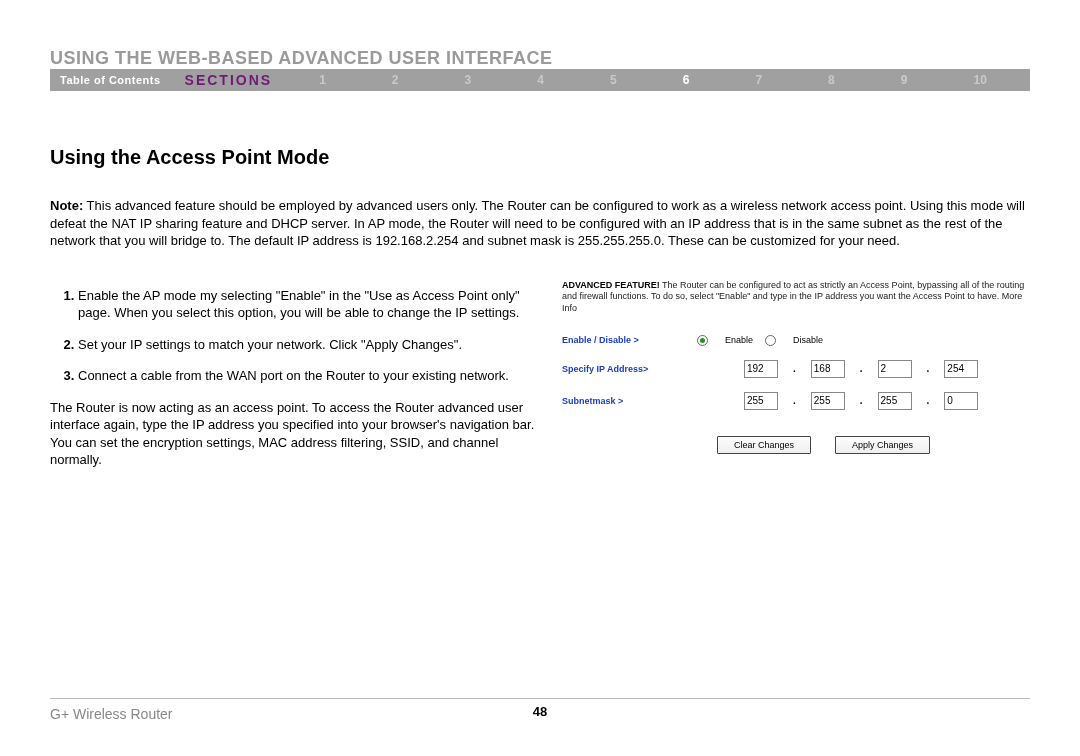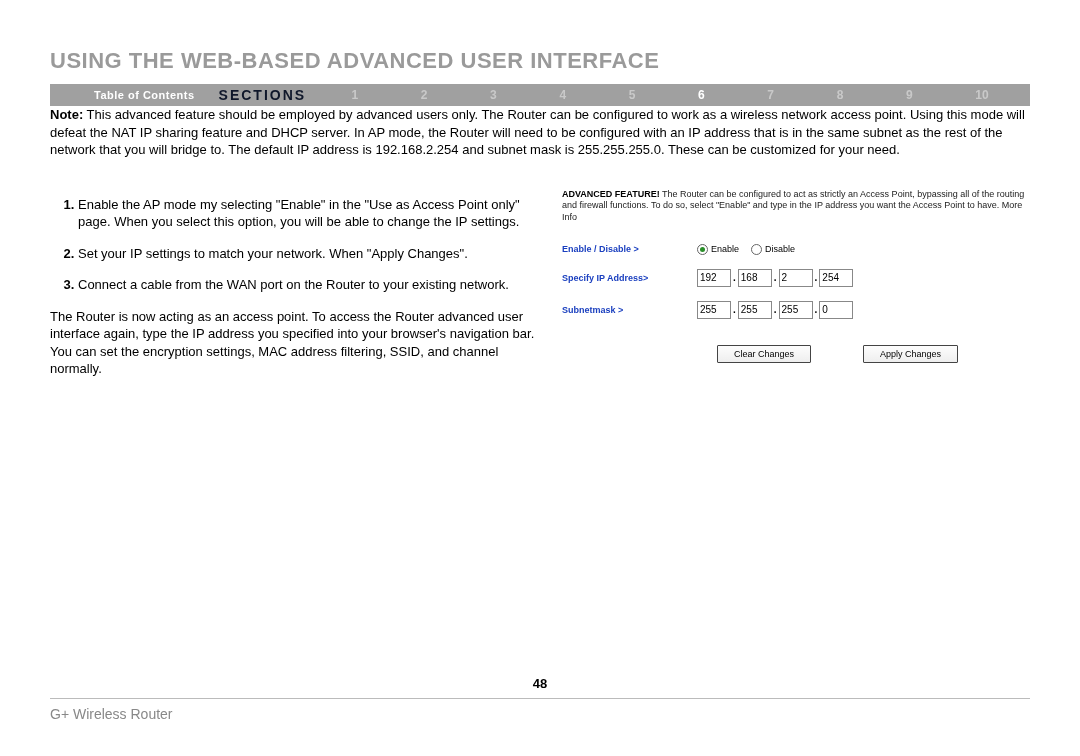--- a/index.html
+++ b/index.html
@@ -1,51 +1,51 @@
 <!DOCTYPE html>
 <html><head>
 <meta charset="utf-8">
 <style>
   @page { size: 1080px 756px; margin: 0; }
   html, body { margin: 0; padding: 0; width: 1080px; height: 756px; font-family: Arial, Helvetica, sans-serif; color: #000; background: #fff; }
   .page { position: relative; width: 1080px; height: 756px; box-sizing: border-box; padding: 0 50px; }
-  .header-title { color: #9a9a9a; font-weight: bold; letter-spacing: 0.5px; font-size: 22px; padding-top: 48px; padding-bottom: 10px; }
-  .nav-bar { background: #a0a0a0; color: #fff; height: 22px; display: flex; align-items: center; font-size: 11px; font-weight: bold; padding-left: 34px; }
+  .header-title { color: #9a9a9a; font-weight: bold; letter-spacing: 0.5px; font-size: 18px; padding-top: 48px; padding-bottom: 0; }
+  .nav-bar { background: #a0a0a0; color: #fff; height: 22px; display: flex; align-items: center; font-size: 11px; font-weight: bold; }
   .nav-toc { padding: 0 10px; letter-spacing: 0.5px; }
-  .nav-sections { font-size: 14px; letter-spacing: 2px; padding: 0 14px; color: #0f172a; }
+  .nav-sections { font-size: 14px; letter-spacing: 2px; padding: 0 14px; color: #701a75; }
   .nav-nums { display: flex; flex: 1; justify-content: space-around; padding-right: 10px; }
   .nav-num { color: #c9c9c9; font-size: 12px; font-weight: bold; cursor: pointer; }
   .nav-num.active { color: #fff; }
   .subheading { font-size: 20px; font-weight: bold; margin-top: 55px; margin-bottom: 28px; }
   .note-para { font-size: 13px; line-height: 1.35; margin-bottom: 28px; }
   .two-col { display: flex; gap: 20px; }
   .left-col { width: 492px; font-size: 13px; line-height: 1.35; }
   .right-col { flex: 1; font-size: 9px; padding-top: 2px; }
   ol.steps { margin: 9px 0 12px 0; padding-left: 28px; list-style: decimal; font-weight: bold; }
   ol.steps li { margin-bottom: 14px; }
   ol.steps li span.txt { font-weight: normal; }
   .left-tail { margin-top: 0; }
   
   .breadcrumb { color: #1a3fbf; font-weight: bold; font-size: 10px; margin-bottom: 10px; }
   .adv-feat { font-size: 9px; line-height: 1.3; color: #222; margin-bottom: 20px; }
   .adv-feat b { color: #000; }
   .cfg-row { display: flex; align-items: center; font-size: 9px; margin-bottom: 14px; }
   .cfg-label { width: 135px; color: #1a3fbf; font-weight: bold; }
   .radio-pair { display: flex; align-items: center; gap: 12px; }
-  .radio-item { display: flex; align-items: center; gap: 3px; }
+  .radio-item { display: flex; align-items: center; gap: 17px; }
   .radio-circle { width: 9px; height: 9px; border: 1px solid #666; border-radius: 50%; display:inline-flex; align-items:center; justify-content:center; }
   .radio-circle.sel::after { content:""; width:5px; height:5px; background:#2a8f2a; border-radius:50%; display:block; }
-  .ip-boxes { display: flex; gap: 5px; align-items: center; }
+  .ip-boxes { display: flex; gap: 18px; align-items: center; margin-left: 47px; }
   .ip-boxes input { width: 28px; height: 16px; font-size: 10px; border: 1px solid #888; text-align: left; padding: 0 2px; box-sizing: content-box; }
   .dot { font-weight: bold; font-size: 10px; margin-left:-3px; margin-right:-3px; }
-  .btn-row { display: flex; gap: 52px; margin-top: 26px; margin-left: 155px; }
+  .btn-row { display: flex; gap: 24px; margin-top: 26px; margin-left: 155px; }
   .cfg-btn { border: 1px solid #444; background: linear-gradient(#fdfdfd,#eee); font-size: 9px; padding: 3px 16px; cursor: pointer; border-radius: 1px; }
   .footer-rule { position: absolute; left: 50px; right: 50px; top: 698px; border-top: 1px solid #bbb; }
   .footer-left { position: absolute; left: 50px; top: 706px; font-size: 14px; color: #888; }
-  .footer-center { position: absolute; left: 0; right: 0; top: 676px; text-align: center; font-size: 13px; font-weight: bold; }
+  .footer-center { position: absolute; left: 0; right: 0; top: 704px; text-align: center; font-size: 13px; font-weight: bold; }
 </style>
 </head>
 <body>
 
 <div class="page">
 
   <div class="header-title">USING THE WEB-BASED ADVANCED USER INTERFACE</div>
 
   <div class="nav-bar">
     <span class="nav-toc">Table of Contents</span>
@@ -57,30 +57,31 @@
         <span class="nav-num">4</span>
         <span class="nav-num">5</span>
         <span class="nav-num active">6</span>
         <span class="nav-num">7</span>
         <span class="nav-num">8</span>
         <span class="nav-num">9</span>
         <span class="nav-num">10</span>
       </div>
   </div>
 
+  <div class="subheading">Using the Access Point Mode</div>
 
   <div class="note-para">
     <b>Note:</b><span> This advanced feature should be employed by advanced users only. The Router can be configured to work as a wireless network access point. Using this mode will defeat the NAT IP sharing feature and DHCP server. In AP mode, the Router will need to be configured with an IP address that is in the same subnet as the rest of the network that you will bridge to. The default IP address is 192.168.2.254 and subnet mask is 255.255.255.0. These can be customized for your need.</span>
   </div>
 
   <div class="two-col">
     <div class="left-col">
       <ol class="steps">
         <li><span class="txt">Enable the AP mode my selecting "Enable" in the "Use as Access Point only" page. When you select this option, you will be able to change the IP settings.</span></li>
-        <li><span class="txt">Set your IP settings to match your network. When "Apply Changes".</span></li>
+        <li><span class="txt">Set your IP settings to match your network. Click "Apply Changes".</span></li>
         <li><span class="txt">Connect a cable from the WAN port on the Router to your existing network.</span></li>
       </ol>
       <div class="left-tail">The Router is now acting as an access point. To access the Router advanced user interface again, type the IP address you specified into your browser's navigation bar. You can set the encryption settings, MAC address filtering, SSID, and channel normally.</div>
     </div>
 
     <div class="right-col">
       <div class="adv-feat">
         <b>ADVANCED FEATURE!</b><span> The Router can be configured to act as strictly an Access Point, bypassing all of the routing and firewall functions. To do so, select "Enable" and type in the IP address you want the Access Point to have. More Info</span>
       </div>
 

